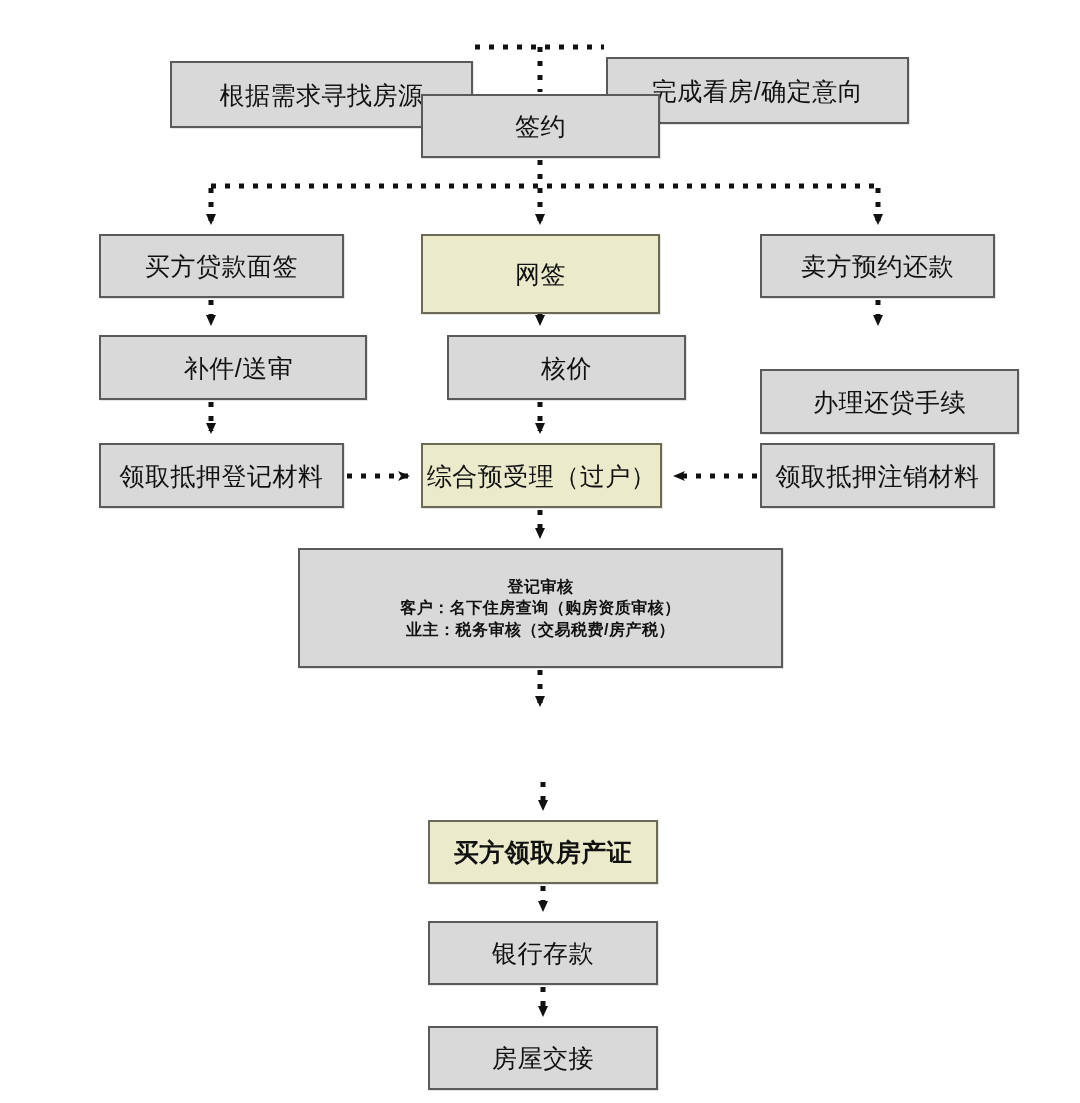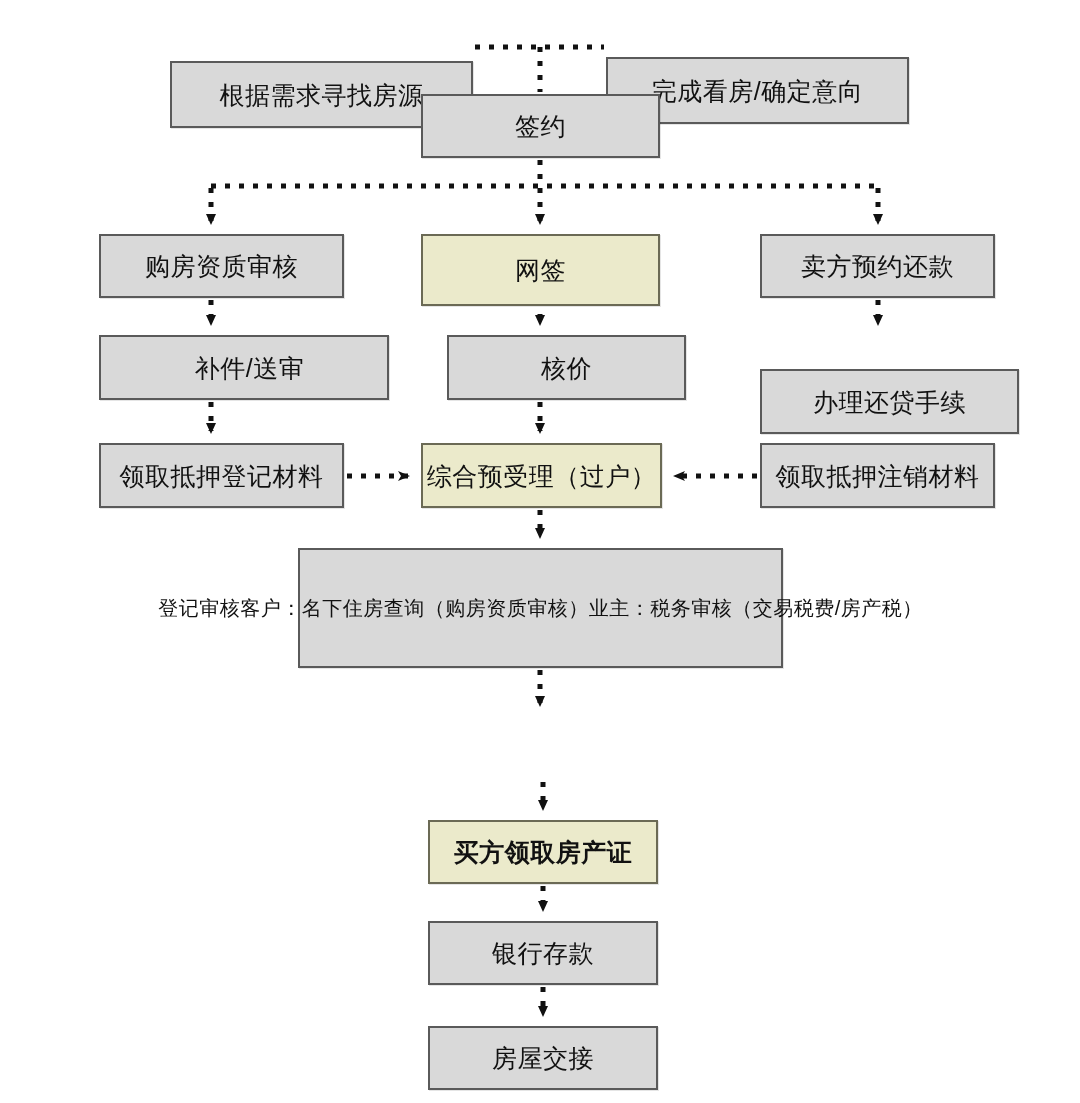--- a/index.html
+++ b/index.html
@@ -28,24 +28,25 @@
     line-height:1.28;
     letter-spacing:0.5px;
     box-shadow:1px 1px 0 rgba(0,0,0,0.10);
     z-index:3;
   }
   .node.highlight{
     background:#ebeacb;
     border-color:#6b6a55;
   }
   .node.multiline{
-    flex-direction:row;
-    font-size:20px;
+    flex-direction:column;
+    font-size:16px;
     line-height:1.34;
     padding:6px 10px;
+    font-weight:bold;
   }
   .node .ml-line{display:block;white-space:nowrap;}
   .svg-layer{
     position:absolute;
     left:0;top:0;
     width:1080px;
     height:1103px;
     z-index:1;
     pointer-events:none;
   }
@@ -104,27 +105,27 @@
       <path d="M543,987 L543,1014" marker-end="url(#ah-down)"></path>
     </g>
   </svg>
 
   <div class="node" style="left:170px;top:13px;width:303px;height:67px;margin-top:48px;">根据需求寻找房源</div>
 
   <div class="node" style="left:606px;top:13px;width:303px;height:67px;margin-top:44px;">完成看房/确定意向</div>
 
   <div class="node" style="left:421px;top:94px;width:239px;height:64px;">签约</div>
 
-  <div class="node" style="left:99px;top:234px;width:245px;height:64px;">购房资质审核</div>
+  <div class="node" style="left:99px;top:234px;width:245px;height:64px;">买方贷款面签</div>
 
-  <div class="node highlight" style="left:421px;top:234px;width:239px;height:72px;">网签</div>
+  <div class="node highlight" style="left:421px;top:234px;width:239px;height:80px;">网签</div>
 
   <div class="node" style="left:760px;top:234px;width:235px;height:64px;">卖方预约还款</div>
 
-  <div class="node" style="left:99px;top:335px;width:290px;height:65px;padding-left:11px;">补件/送审</div>
+  <div class="node" style="left:99px;top:335px;width:268px;height:65px;padding-left:11px;">补件/送审</div>
 
   <div class="node" style="left:421px;top:335px;width:239px;height:65px;margin-left:26px;">核价</div>
 
   <div class="node" style="left:760px;top:335px;width:259px;height:65px;margin-top:34px;">办理还贷手续</div>
 
   <div class="node" style="left:99px;top:443px;width:245px;height:65px;">领取抵押登记材料</div>
 
   <div class="node highlight" style="left:421px;top:443px;width:241px;height:65px;">综合预受理（过户）</div>
 
   <div class="node" style="left:760px;top:443px;width:235px;height:65px;">领取抵押注销材料</div>

